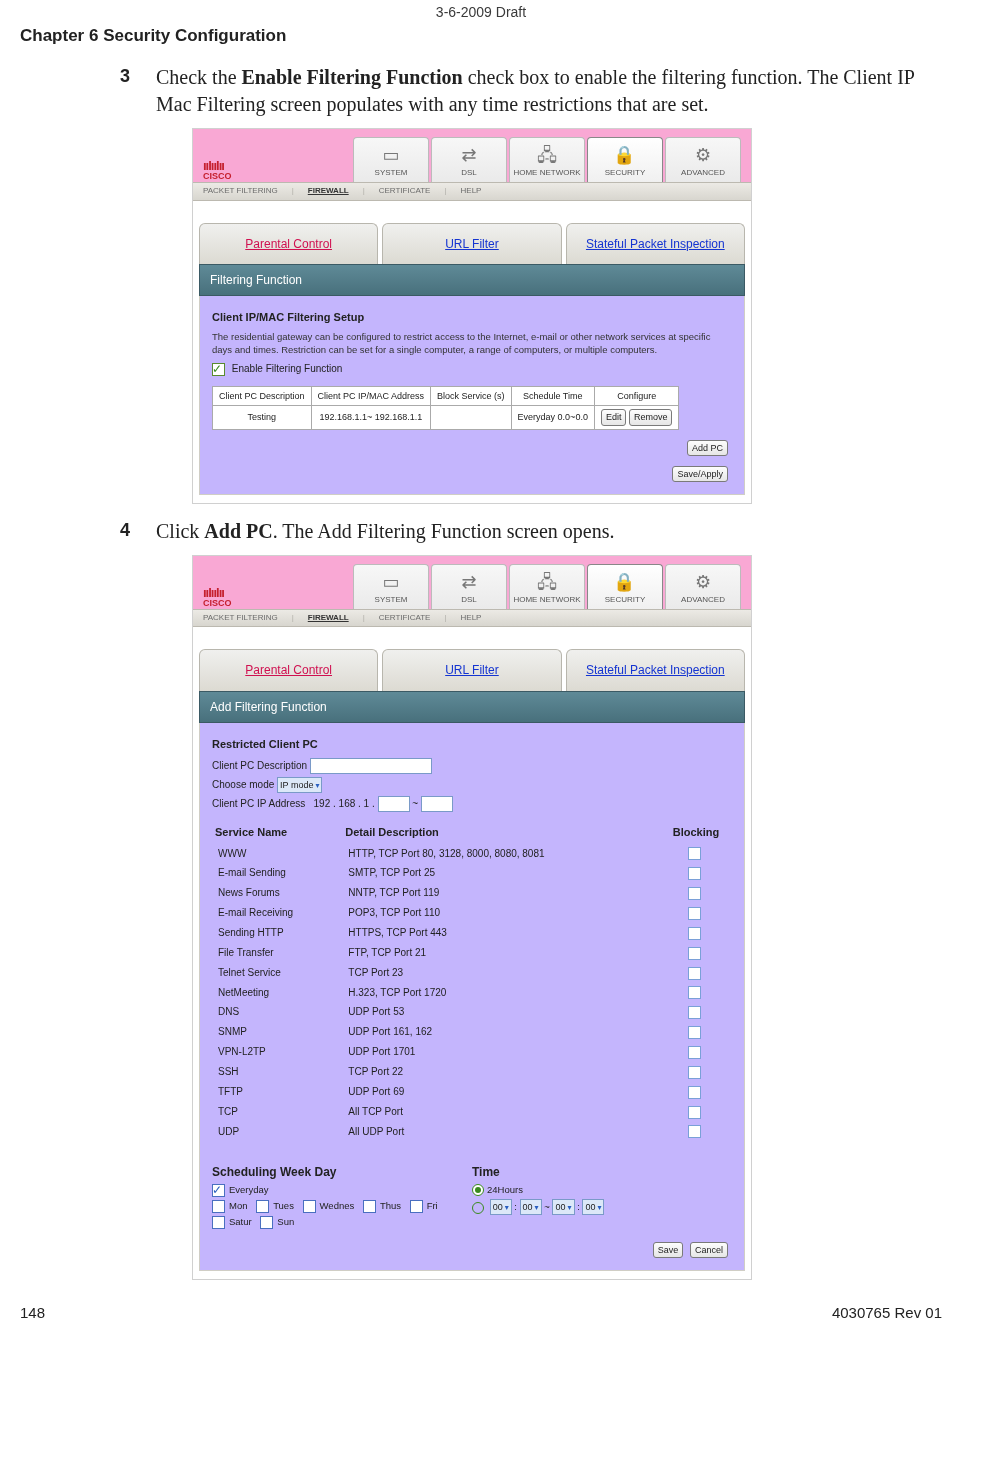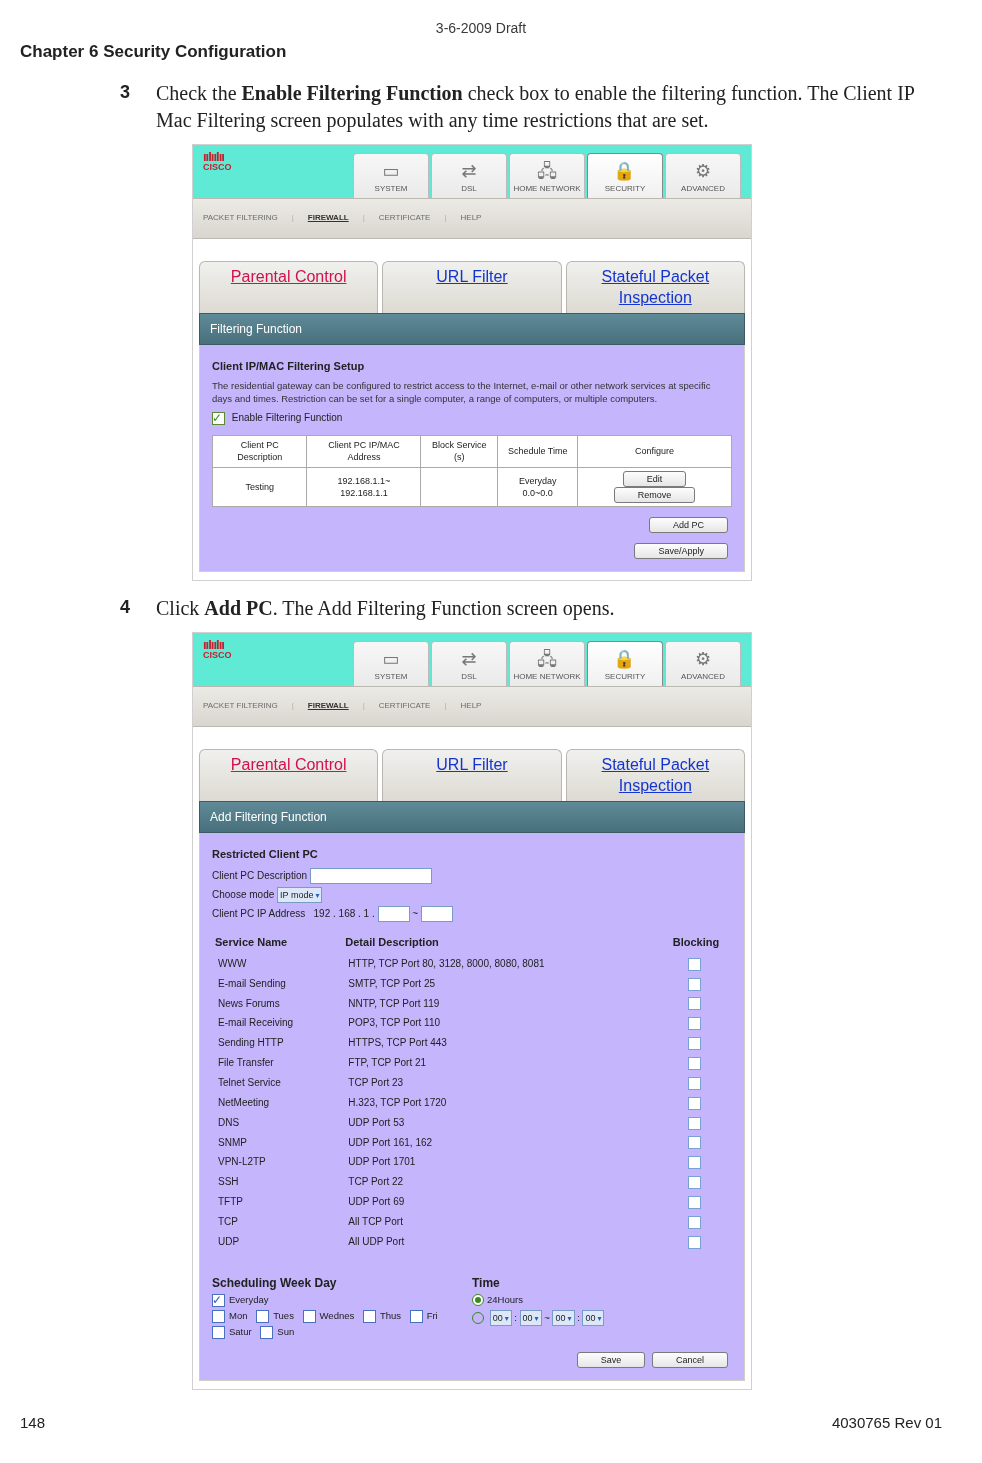--- a/index.html
+++ b/index.html
@@ -5,21 +5,21 @@
   body {
     font-family: "Palatino Linotype", Palatino, "Book Antiqua", Georgia, serif;
     font-size: 18px;
     color: #222;
     margin: 0;
     padding: 0;
     background: #fff;
   }
   .page {
     width: 982px;
-    margin: 16px auto;
+    margin: 0 auto;
     position: relative;
     box-sizing: border-box;
     padding: 4px 40px 20px 20px;
   }
   .draft-header {
     text-align: center;
     font-family: Arial, sans-serif;
     font-size: 14px;
     color: #3a3a3a;
     margin-bottom: 6px;
@@ -57,23 +57,23 @@
     font-family: Arial, Helvetica, sans-serif;
     font-size: 10px;
     background: #fff;
     width: 560px;
     box-sizing: border-box;
   }
   .screenshot.wide { width: 560px; }
   
   .top-nav {
     display: flex;
-    align-items: flex-start;
+    align-items: flex-end;
     padding: 8px 10px 0 10px;
-    background: #5eead4;
+    background: #f9a8d4;
   }
   .cisco-logo { width: 70px; font-size: 9px; color: #c5202e; font-weight: bold; text-align: left; }
   .cisco-logo .bars { letter-spacing: -1px; font-size: 13px; display: block; line-height: 0.6; }
   .nav-items { display: flex; flex: 1; justify-content: flex-end; gap: 2px; }
   .nav-item {
     border: 1px solid #bbb;
     border-bottom: none;
     border-radius: 4px 4px 0 0;
     background: linear-gradient(#f7f7f7,#eaeaea);
     width: 74px;
@@ -84,41 +84,41 @@
     position: relative;
   }
   .nav-item.active { background: linear-gradient(#fff,#f0f0f0); border-color: #888; }
   .nav-item .ico { display:block; height: 26px; line-height:26px; font-size:18px; color:#777; }
   .nav-item.active .ico { color:#333; }
   .nav-item .lbl { display:block; padding-bottom:3px; }
   .sub-nav {
     background: linear-gradient(#eceae5,#d8d6cf);
     border-top: 1px solid #bcb9b0;
     border-bottom: 1px solid #bcb9b0;
-    padding: 14px 10px;
+    padding: 3px 10px;
     font-size: 8px;
     color: #6b6b6b;
     display: flex;
     gap: 14px;
   }
   .sub-nav span.sep { color:#b0afa8; }
   .sub-nav .active { font-weight: bold; color:#333; text-decoration: underline; }
   .firewall-tabs {
     margin: 22px 6px 0 6px;
     display: flex;
   }
   .firewall-tabs .ftab {
     flex:1;
     background: linear-gradient(#f0f0ee,#dcdad2);
     border: 1px solid #b8b6ad;
     border-bottom: none;
     border-radius: 6px 6px 0 0;
     text-align: center;
-    padding: 4px 0;
-    font-size: 16px;
+    padding: 12px 0;
+    font-size: 12px;
     color: #1434d1;
     text-decoration: underline;
     margin-right: 4px;
   }
   .firewall-tabs .ftab:last-child { margin-right:0; }
   .firewall-tabs .ftab.pc { color:#d01050; }
   .panel-title {
     background: linear-gradient(#5f8a97,#48707c);
     color: #fff;
     font-weight: normal;
@@ -163,21 +163,21 @@
     padding: 3px 6px;
     text-align: center;
     background:#fff;
   }
   .mini-table th { font-weight: normal; }
   .btn {
     display: inline-block;
     border: 1px solid #7a7a7a;
     border-radius: 3px;
     background: linear-gradient(#fdfdfd,#e6e6e6);
-    padding: 1px 23px;
+    padding: 1px 4px;
     font-size: 9px;
     color:#222;
   }
   .right-btns { text-align: right; margin-top: 10px; margin-right: 4px; }
   .right-btns .btn { margin-left:4px; }
   
   .form-row { font-size:10px; margin:3px 0; }
   .txt {
     display:inline-block; border:1px solid #7a9ac8; background:#fff;
     height:14px; vertical-align:middle;

